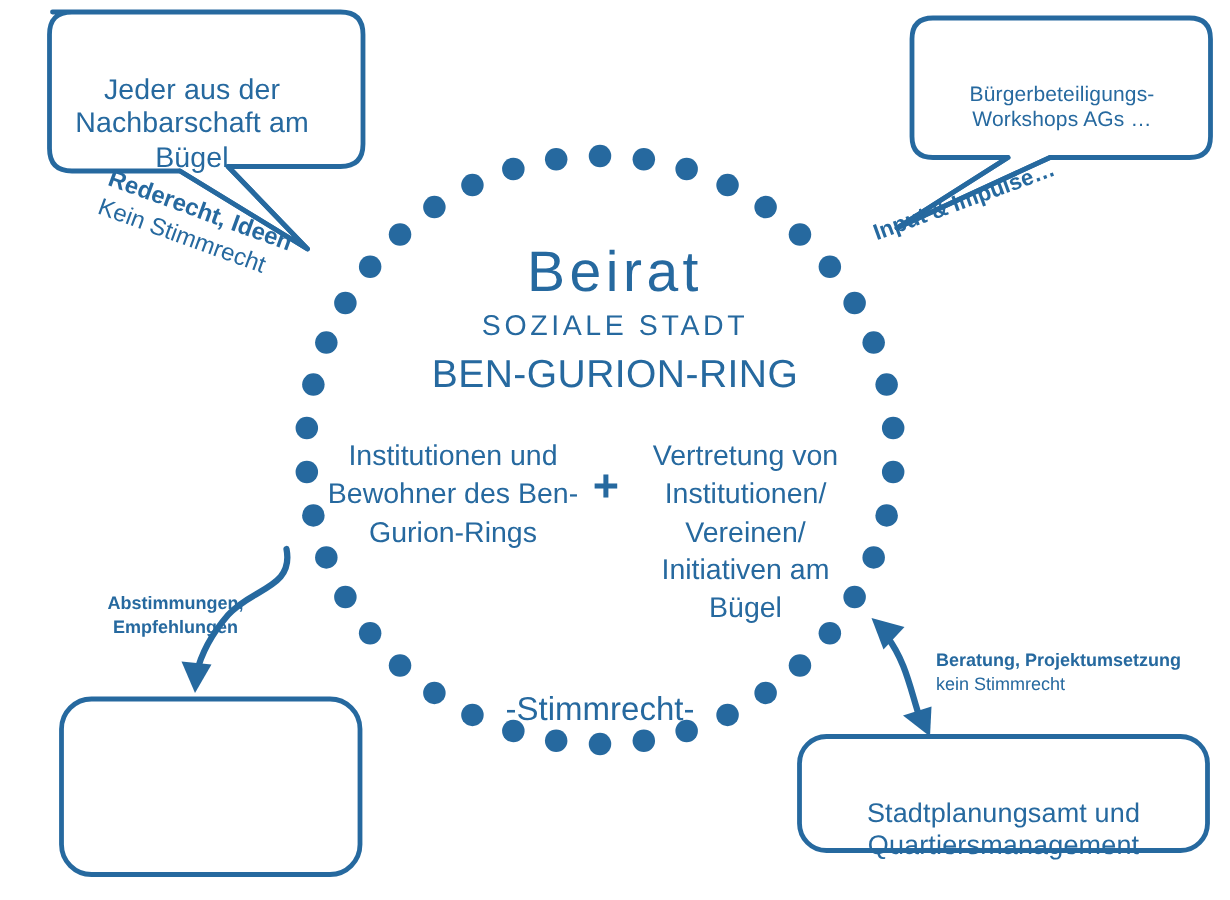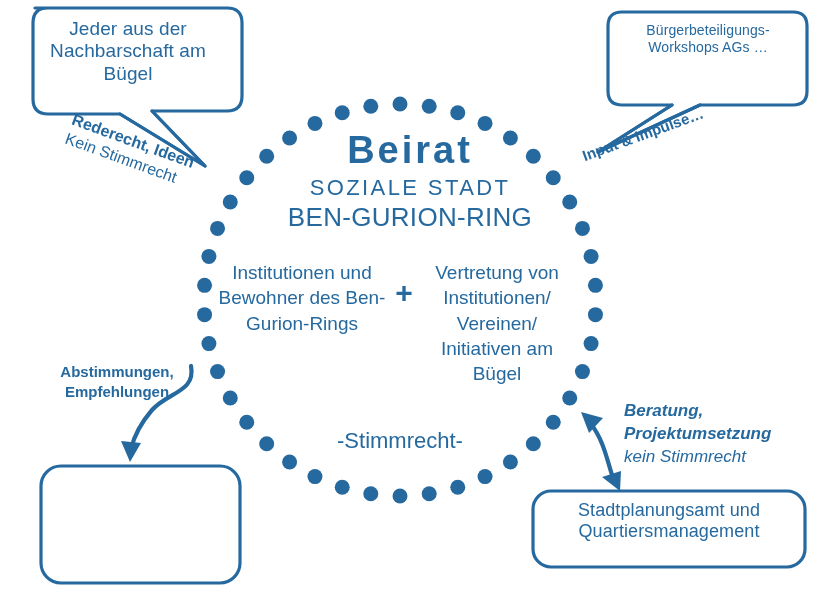--- a/index.html
+++ b/index.html
@@ -4,48 +4,48 @@
 <style>
   html,body{margin:0;padding:0;background:#ffffff;}
   body{
     width:820px;height:600px;overflow:hidden;position:relative;
     font-family:"Liberation Sans","DejaVu Sans",sans-serif;
     color:#26699f;
   }
   #stage{position:absolute;left:0;top:0;width:820px;height:600px;}
   svg.layer{position:absolute;left:0;top:0;width:820px;height:600px;}
 
-  .txt{position:absolute;color:#26699f;line-height:1.18;text-align:center;}
+  .txt{position:absolute;color:#26699f;line-height:1.18;text-align:center;margin-top:32px;}
 
   
   .bubble-text{font-size:19px;letter-spacing:.1px;}
   #tl-text{left:24px;top:18px;width:208px;}
   #tr-text{left:612px;top:22px;width:192px;font-size:14px;}
   #bl-text{left:44px;top:473px;width:192px;font-size:18px;}
   #br-text{left:540px;top:500px;width:258px;font-size:18px;}
 
   
-  #title{left:265px;top:128px;width:290px;font-weight:bold;font-size:38px;letter-spacing:3px;}
-  #sub1{left:265px;top:175px;width:290px;font-size:22px;letter-spacing:2.4px;}
+  #title{left:265px;top:128px;width:290px;font-weight:normal;font-size:38px;letter-spacing:3px;}
+  #sub1{left:265px;top:175px;width:290px;font-size:19px;letter-spacing:2.4px;}
   #sub2{left:265px;top:202px;width:290px;font-size:26px;letter-spacing:.3px;}
   #col-left{left:214px;top:260px;width:176px;font-size:19px;line-height:1.33;}
   #col-right{left:424px;top:260px;width:146px;font-size:19px;line-height:1.33;}
   #plus{left:386px;top:278px;width:36px;font-size:30px;font-weight:bold;line-height:1;}
   #stimm{left:320px;top:428px;width:160px;font-size:22px;}
 
   
   .rot{position:absolute;white-space:nowrap;color:#26699f;line-height:1.25;}
   #lbl-rede{left:76px;top:110px;transform:rotate(20deg);transform-origin:0 0;font-size:16px;}
   #lbl-rede .b{font-weight:bold;display:block;}
   #lbl-rede .r{display:block;}
   #lbl-input{left:580px;top:148px;transform:rotate(-20deg);transform-origin:0 0;font-size:15px;font-weight:bold;}
 
   
-  #lbl-abst{left:42px;top:362px;width:150px;text-align:center;font-size:15px;font-weight:bold;line-height:1.35;}
-  #lbl-berat{left:624px;top:400px;width:176px;text-align:left;font-size:17px;line-height:1.35;font-style:italic;}
+  #lbl-abst{left:42px;top:362px;width:150px;text-align:center;font-size:12px;font-weight:bold;line-height:1.35;}
+  #lbl-berat{left:624px;top:400px;width:176px;text-align:left;font-size:12px;line-height:1.35;}
   #lbl-berat .b{font-weight:bold;display:block;}
   #lbl-berat .r{display:block;}
 </style>
 </head>
 <body>
 
 <div id="stage">
 
   <svg class="layer" viewBox="0 0 820 600" xmlns="http://www.w3.org/2000/svg">
 

